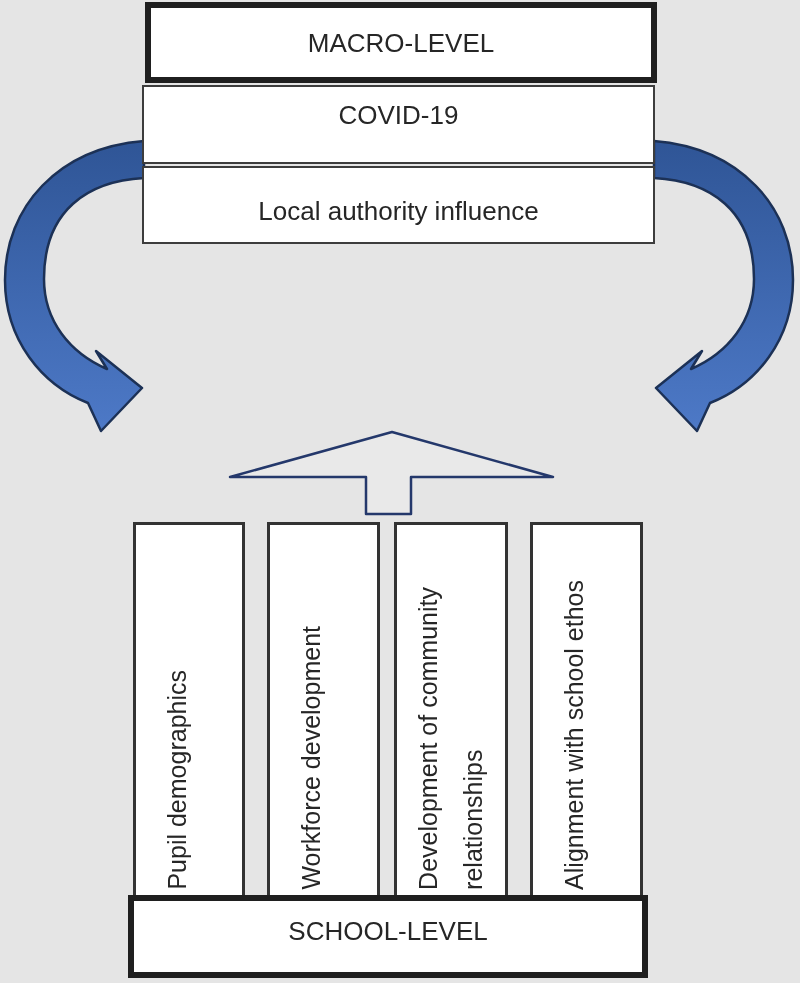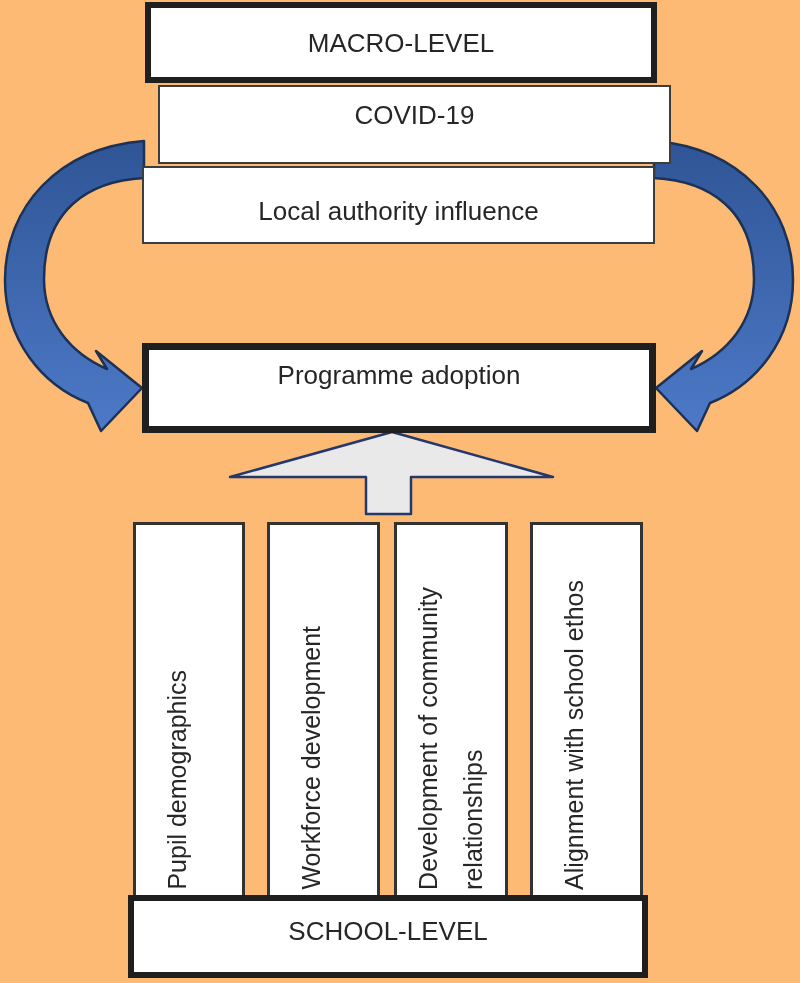--- a/index.html
+++ b/index.html
@@ -5,21 +5,21 @@
   html, body {
     margin: 0;
     padding: 0;
     background: #ffffff;
     font-family: "Liberation Sans", sans-serif;
   }
   .stage {
     position: relative;
     width: 800px;
     height: 983px;
-    background: #fdba74;
+    background: #e5e5e5;
     overflow: hidden;
     color: #262626;
   }
   .stage * { box-sizing: border-box; }
 
   svg.arrows {
     position: absolute;
     left: 0; top: 0;
     width: 800px; height: 983px;
     z-index: 0;
@@ -35,21 +35,21 @@
   }
   .thick { border: 6px solid #1f1f1f; }
   .thin  { border: 2px solid #3d3d3d; }
 
   .box-macro {
     left: 145px; top: 2px; width: 512px; height: 81px;
     font-size: 26px; padding-top: 20px;
   }
   .box-covid {
     left: 142px; top: 85px; width: 513px; height: 79px;
-    font-size: 26px; padding-top: 13px; margin-left: 16px;
+    font-size: 26px; padding-top: 13px;
   }
   .box-local {
     left: 142px; top: 166px; width: 513px; height: 78px;
     font-size: 26px; padding-top: 28px;
   }
   .box-adoption {
     left: 142px; top: 343px; width: 514px; height: 90px;
     border-width: 7px;
     font-size: 26px; padding-top: 10px;
   }
@@ -138,23 +138,20 @@
   </div>
 
   <div class="box thin box-covid">
     <span>COVID-19</span>
   </div>
 
   <div class="box thin box-local">
     <span>Local authority influence</span>
   </div>
 
-  <div class="box thick box-adoption">
-    <span>Programme adoption</span>
-  </div>
 
   <div class="vbox vbox1">
     <div class="vtext nudge">Pupil demographics</div>
   </div>
 
   <div class="vbox vbox2">
     <div class="vtext nudge">Workforce development</div>
   </div>
 
   <div class="vbox vbox3">

